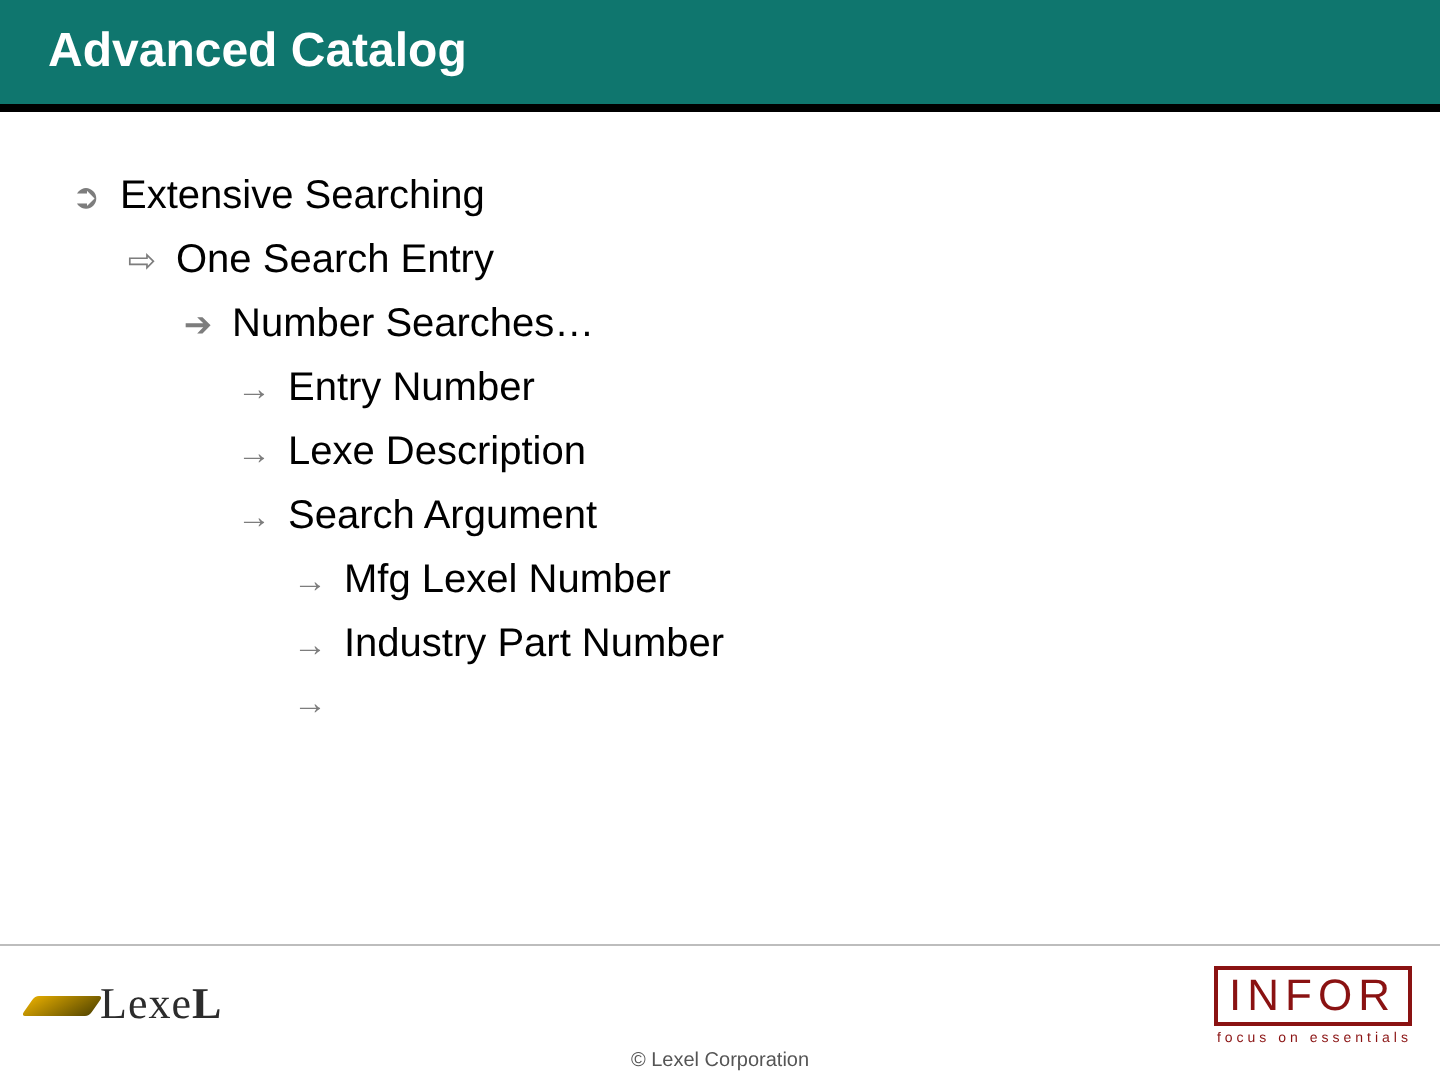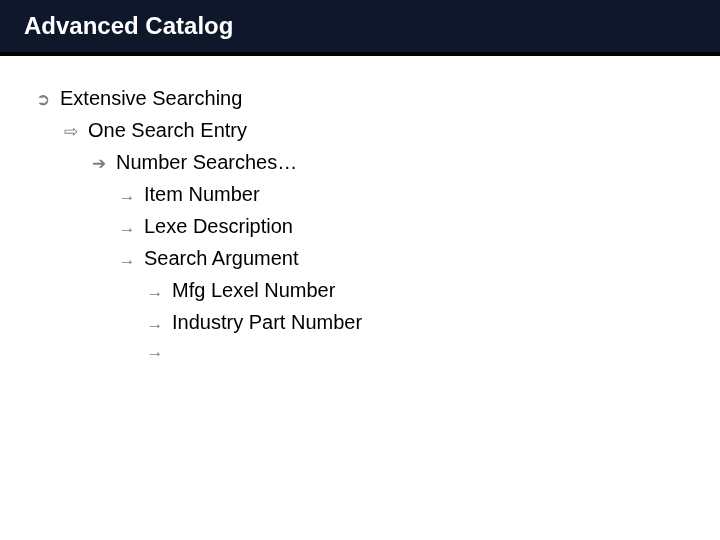--- a/index.html
+++ b/index.html
@@ -12,21 +12,21 @@
     overflow: hidden;
     position: relative;
   }
   .slide {
     width: 720px;
     height: 540px;
     position: relative;
     box-sizing: border-box;
   }
   .title-bar {
-    background: #0f172a;
+    background: #0f766e;
     height: 56px;
     display: flex;
     align-items: center;
     padding-left: 24px;
     border-bottom: 4px solid #000;
     box-sizing: border-box;
   }
   .title-bar .title {
     color: #ffffff;
     font-size: 24px;
@@ -151,21 +151,21 @@
       <span>One Search Entry</span>
     </div>
 
     <div class="lvl lvl3">
       <span class="bullet">➔</span>
       <span>Number Searches…</span>
     </div>
 
     <div class="lvl lvl4">
       <span class="bullet">→</span>
-      <span>Item Number</span>
+      <span>Entry Number</span>
     </div>
 
     <div class="lvl lvl4">
       <span class="bullet">→</span>
       <span>Lexe Description</span>
     </div>
 
     <div class="lvl lvl4">
       <span class="bullet">→</span>
       <span>Search Argument</span>
@@ -180,14 +180,25 @@
       <span class="bullet">→</span>
       <span>Industry Part Number</span>
     </div>
 
     <div class="lvl lvl5">
       <span class="bullet">→</span>
     </div>
 
   </div>
 
+  <div class="footer">
+    <div class="logo-left">
+      <span class="swoosh"></span>
+      <span class="name"><span>Lexe</span><span class="lastchar">L</span></span>
+    </div>
+    <div class="logo-right">
+      <div class="brand">INFOR</div>
+      <div class="tagline">focus on essentials</div>
+    </div>
+    <div class="copyright">© Lexel Corporation</div>
+  </div>
 
 </div>
 
 </body></html>

